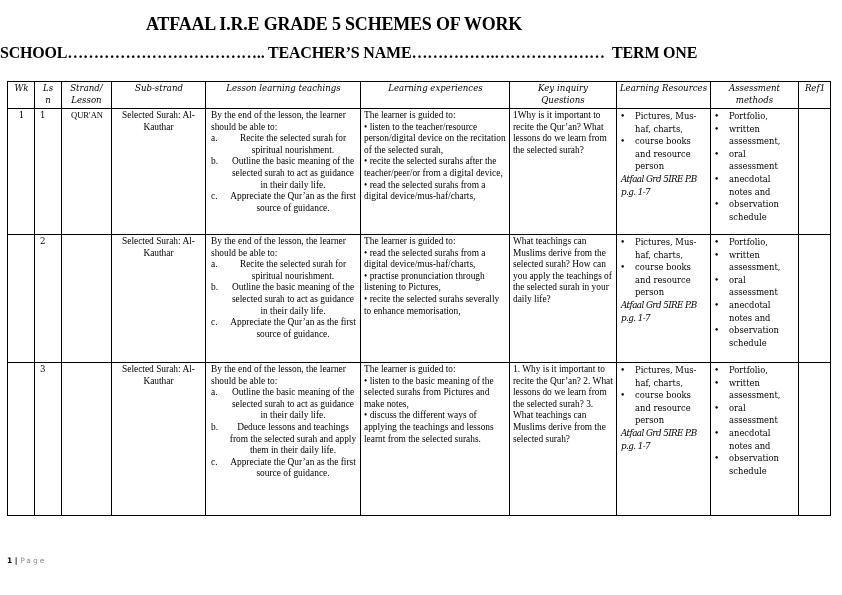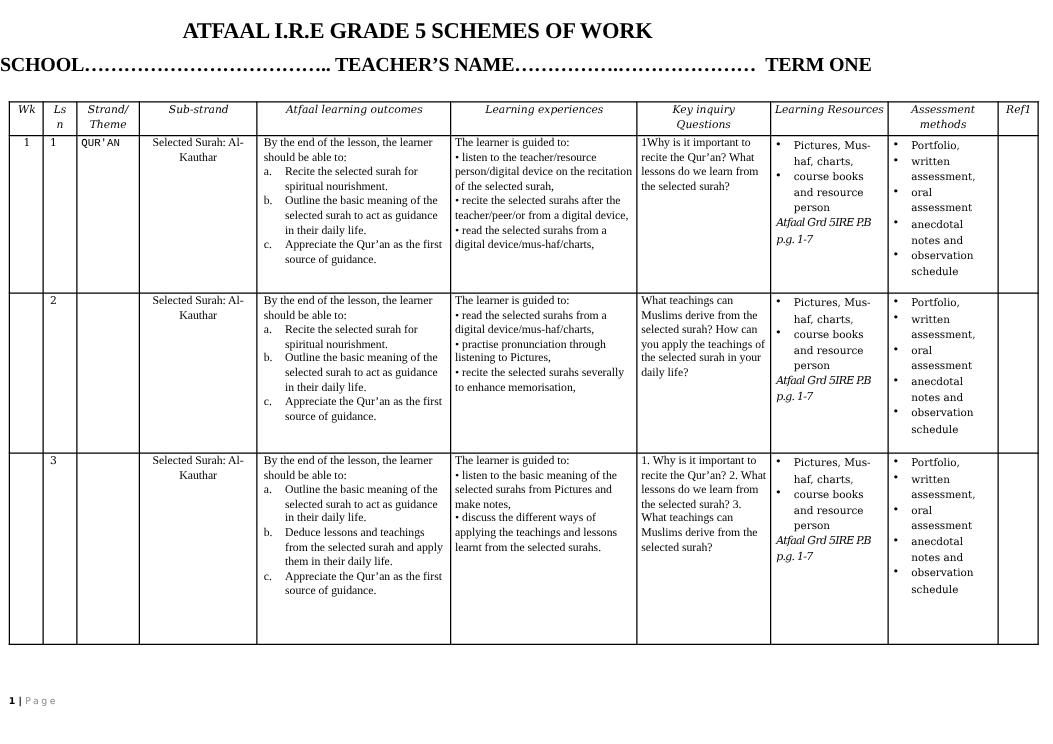--- a/index.html
+++ b/index.html
@@ -7,24 +7,24 @@
   .title { position:absolute; top:14px; left:0; width:668px; text-align:center;
     font-family:"Liberation Serif", serif; font-weight:bold; font-size:18px; letter-spacing:-0.2px; }
   .subtitle { position:absolute; top:44px; left:0; width:694px; text-align:center;
     font-family:"Liberation Serif", serif; font-weight:bold; font-size:16px; white-space:pre; letter-spacing:-0.2px; }
   table { position:absolute; top:81px; left:7px; border-collapse:collapse; table-layout:fixed; width:823px; }
   th, td { border:1px solid #000; vertical-align:top; padding:1px 2px 0 3px; }
   th { font-family:"DejaVu Serif", serif; font-weight:normal; font-size:8.6px; line-height:11.5px; text-align:center; height:24px;font-style:italic; }
   td { font-family:"Liberation Serif", serif; font-size:9.4px; line-height:11.6px; }
   td.num, td.ctr { text-align:center; }
   td.num { font-family:"DejaVu Serif", serif; font-size:8.6px; }
-  td.strand { font-family:Liberation Mono, monospace; font-size:8.6px; text-align:left; }
+  td.strand { font-family:Liberation Serif, serif; font-size:8.6px; text-align:center; }
   .ol-item { display:flex; }
   .ol-item .mk { width:17px; flex:none; padding-left:2px; }
-  .ol-item .tx { flex:1; }
+  .ol-item .tx { flex:1;text-align:center; }
   .bl { margin:0; }
   .res { font-family:"DejaVu Serif", serif; font-size:8.4px; line-height:12.6px; }
   .res .li { display:flex; }
   .res .li .dot { width:15px; flex:none; font-size:9px; }
   .res .li .tx { flex:1; }
   .ref-it { font-family:"DejaVu Serif", serif; font-style:italic; font-size:8.8px; letter-spacing:-0.6px; line-height:13px; padding-left:1px; }
   .footer { position:absolute; top:556px; left:7px; font-family:"DejaVu Sans", sans-serif; font-size:7.5px; }
   .footer .pg { font-weight:bold; }
   .footer .lbl { color:#8c8c8c; letter-spacing:2px; }
 </style>
@@ -44,23 +44,23 @@
       <col style="width:149px">
       <col style="width:107px">
       <col style="width:94px">
     <col style="width:88px">
       <col style="width:32px">
   </colgroup>
   <thead>
     <tr>
       <th>Wk</th>
       <th style="padding:1px 4px">Ls n</th>
-      <th style="padding:1px 6px">Strand/ Theme</th>
+      <th style="padding:1px 6px">Strand/ Lesson</th>
       <th>Sub-strand</th>
-      <th>Atfaal learning outcomes</th>
+      <th>Lesson learning teachings</th>
       <th>Learning experiences</th>
       <th style="padding:1px 18px">Key inquiry Questions</th>
       <th style="padding:1px 2px">Learning Resources</th>
       <th style="padding:1px 10px">Assessment methods</th>
       <th>Ref1</th>
     </tr>
   </thead>
   <tbody id="tbody">
       <tr style="height: 126px;">
         <td class="num">1</td>

